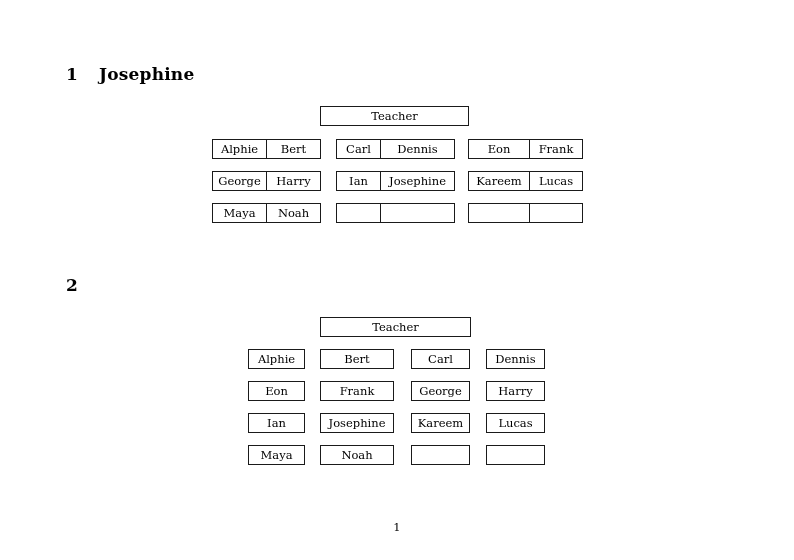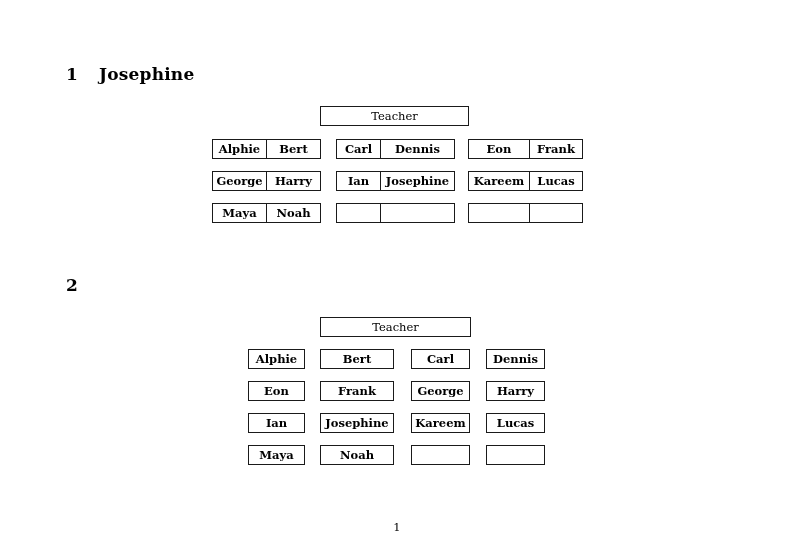--- a/index.html
+++ b/index.html
@@ -43,21 +43,20 @@
     top: 0;
     height: 20px;
     box-sizing: border-box;
     border: 1px solid #1a1a1a;
     background: #ffffff;
     font-size: 11.5px;
     line-height: 18px;
     text-align: center;
     white-space: nowrap;
     overflow: hidden;
-    font-weight: bold;
   }
   .cell.joined-left  { border-left-width: 0px; }
 
   .teacher-box {
     position: absolute;
     box-sizing: border-box;
     border: 1px solid #1a1a1a;
     background: #ffffff;
     height: 20px;
     font-size: 11.5px;

